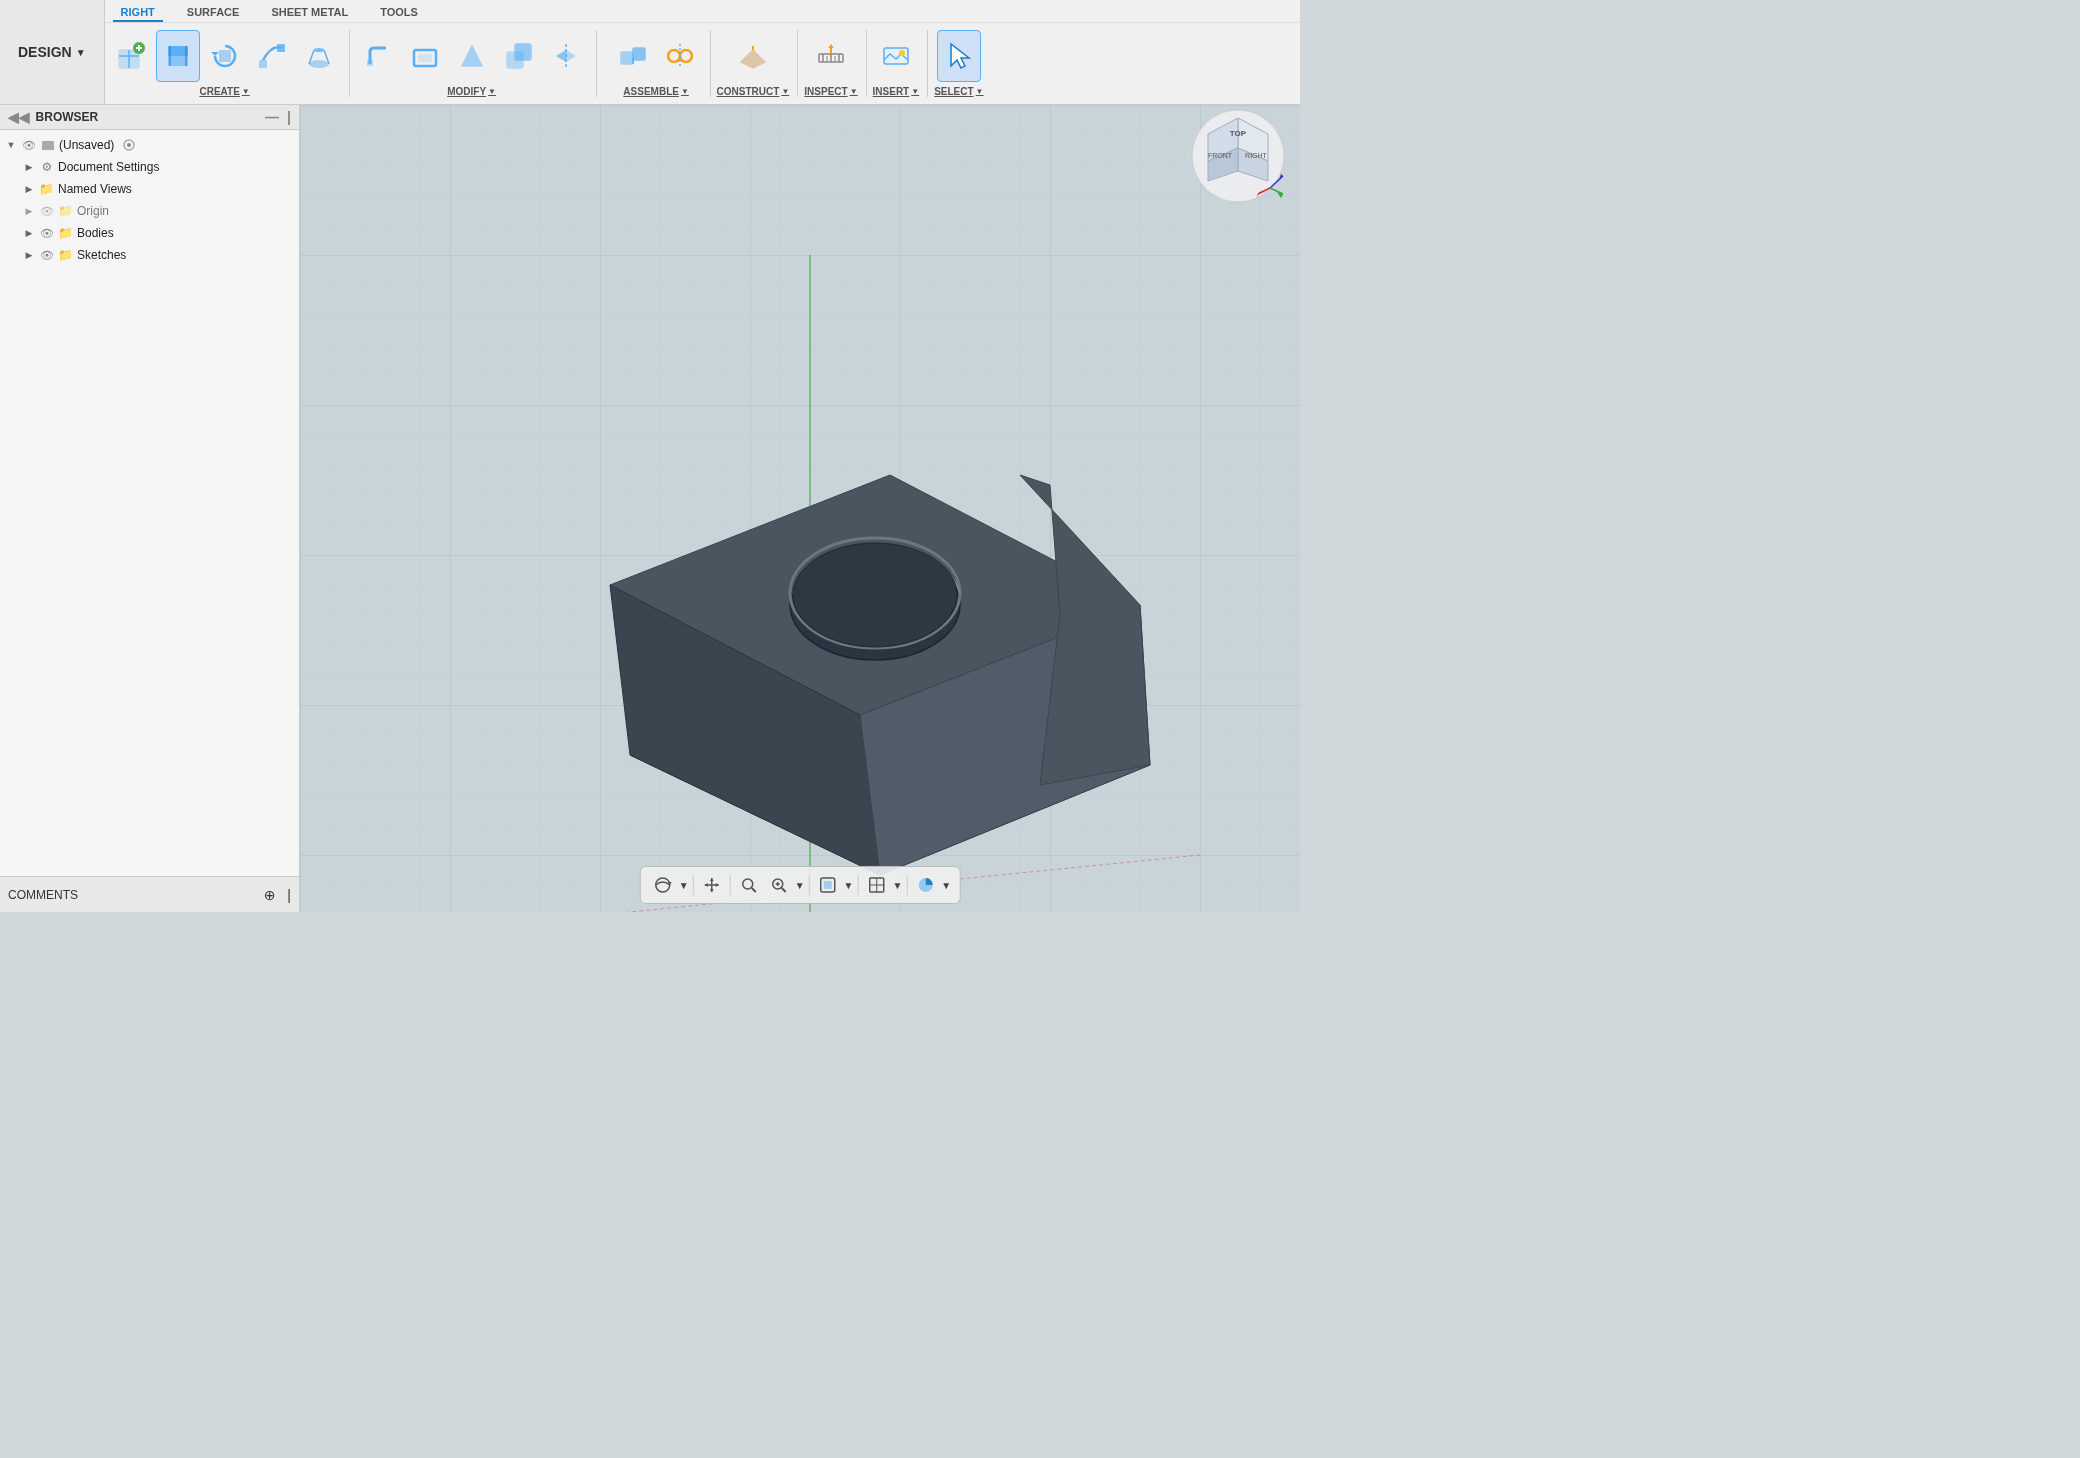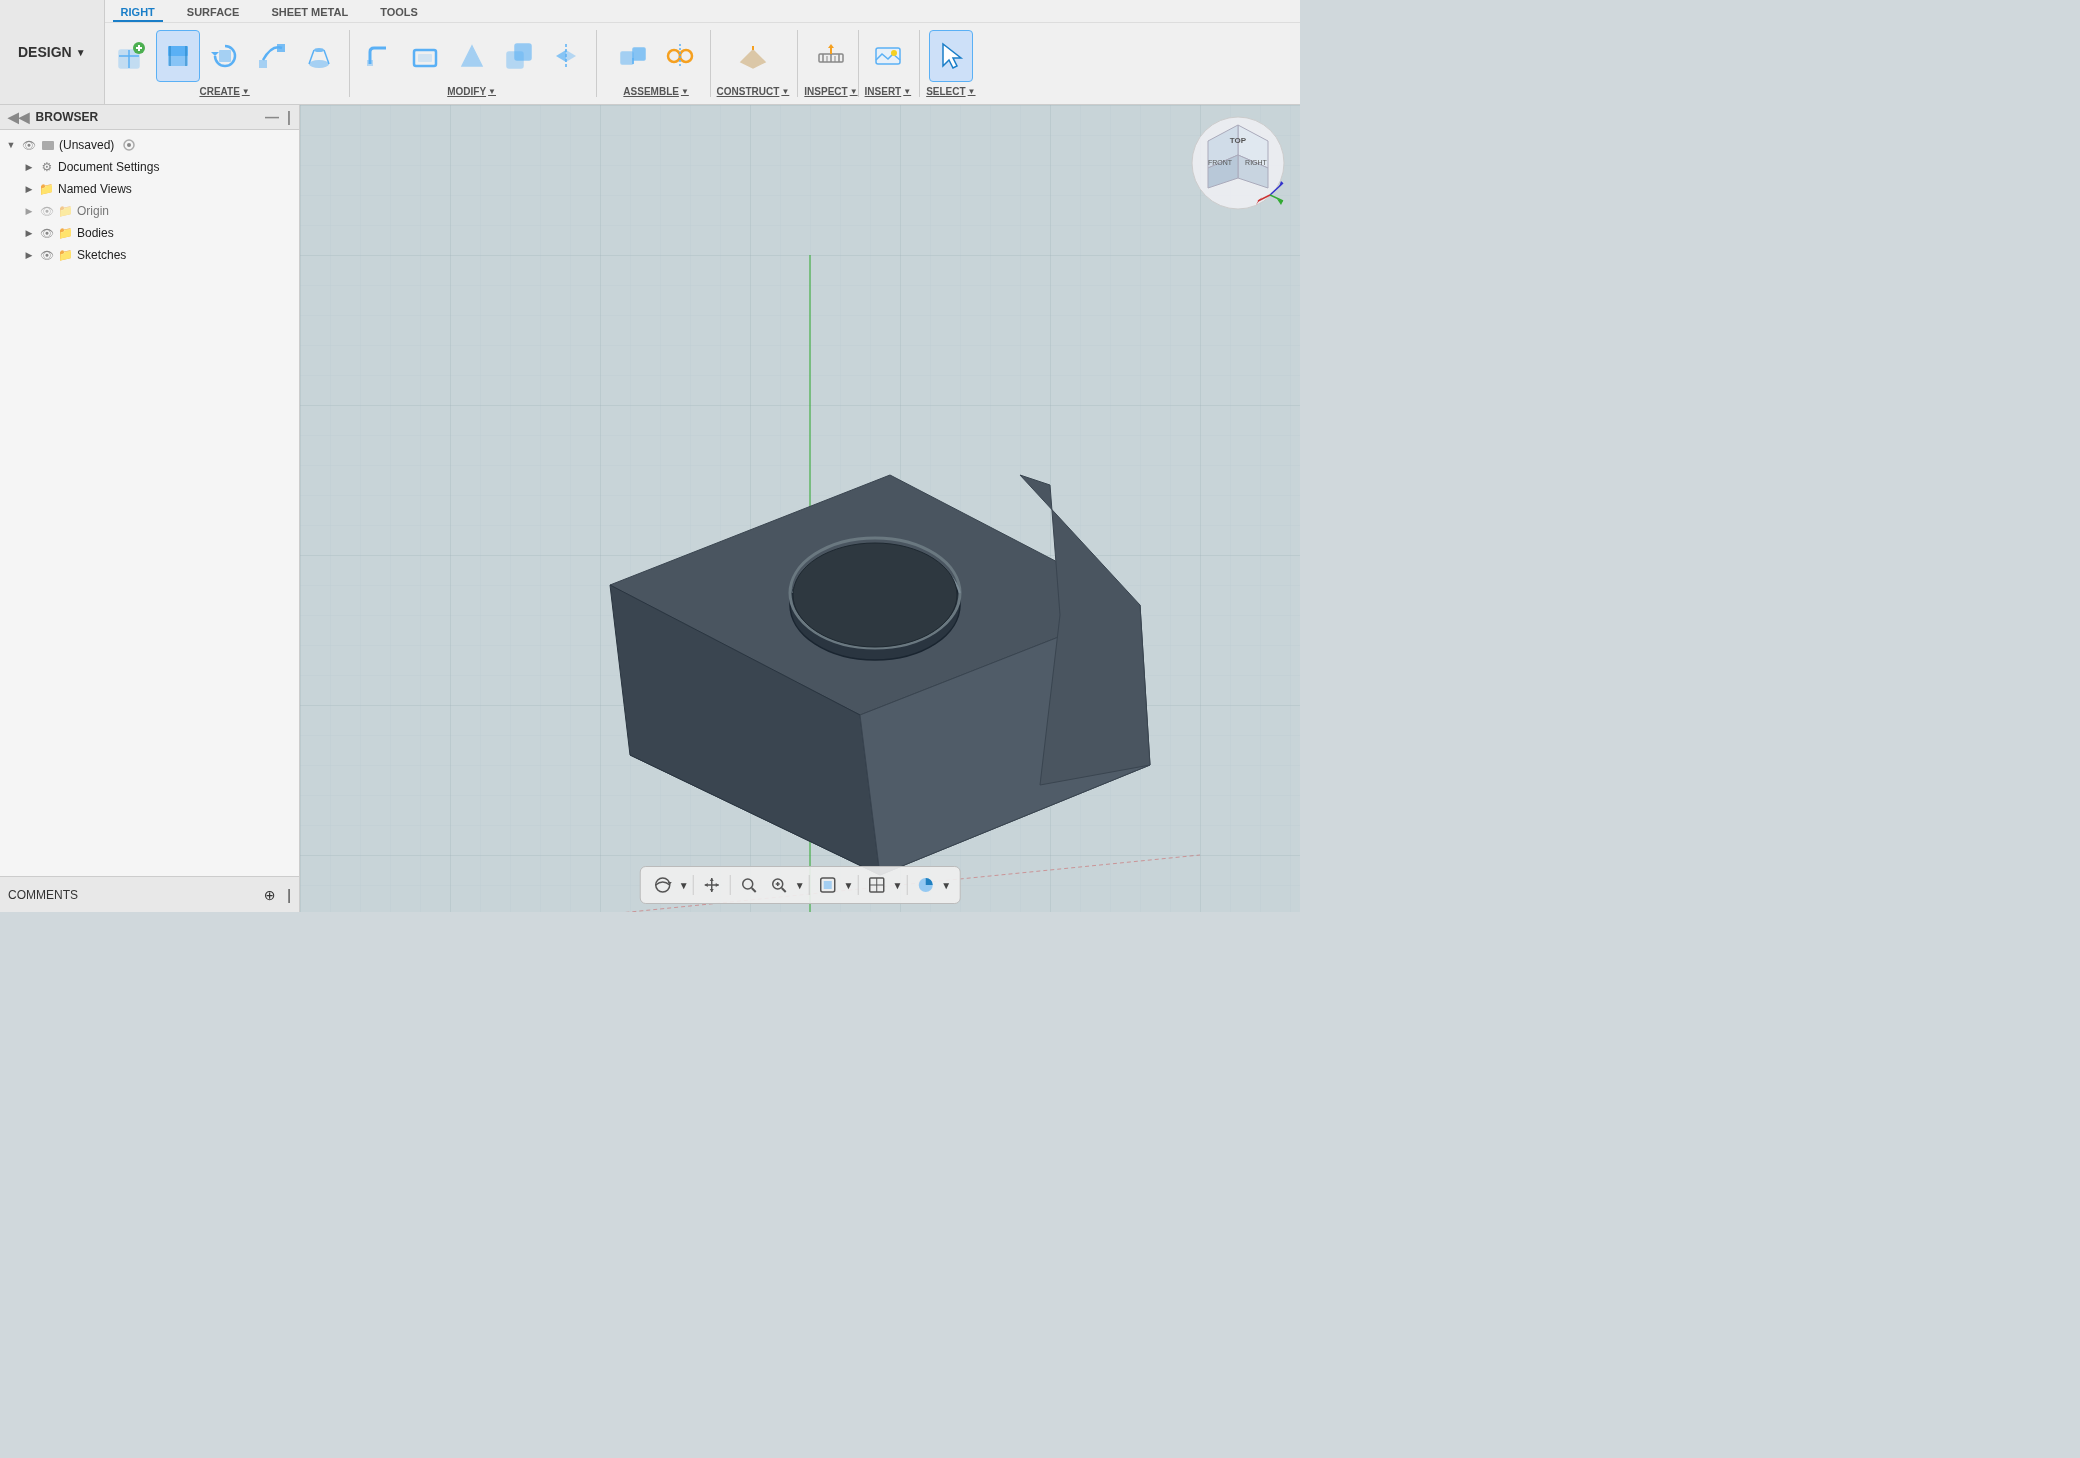--- a/index.html
+++ b/index.html
@@ -146,21 +146,21 @@
 
     
     #viewport-canvas {
       position: absolute;
       top: 0; left: 0; right: 0; bottom: 0;
     }
 
     
     #view-cube {
       position: absolute;
-      top: 8px;
+      top: 1px;
       right: 12px;
       width: 100px;
       height: 100px;
     }
 
     
     #bottom-toolbar {
       position: absolute;
       bottom: 8px;
       left: 50%;
@@ -340,21 +340,21 @@
                 <line x1="16" y1="6" x2="16" y2="10" stroke="#f5a020" stroke-width="2"></line>
               </svg>
           </div>
         </div>
         <div class="section-label">
           <span>CONSTRUCT</span>
           <span style="font-size:8px;">▼</span>
         </div>
       </div>
 
-      <div style="display:flex; flex-direction:column; align-items:center; border-right:1px solid #ccc; margin-right:4px;">
+      <div style="display:flex; flex-direction:column; align-items:center; border-right:1px solid #ccc; padding-right:8px; margin-right:4px;">
         <div style="display:flex; gap:3px; margin-bottom:2px;">
           <div class="tb-icon">
             <svg viewBox="0 0 32 32">
                 <rect x="4" y="14" width="24" height="8" rx="1" fill="#f0f0f0" stroke="#888" stroke-width="1.5"></rect>
                 <line x1="8" y1="14" x2="8" y2="22" stroke="#888" stroke-width="1.5"></line>
                 <line x1="12" y1="16" x2="12" y2="22" stroke="#888" stroke-width="1"></line>
                 <line x1="16" y1="14" x2="16" y2="22" stroke="#888" stroke-width="1.5"></line>
                 <line x1="20" y1="16" x2="20" y2="22" stroke="#888" stroke-width="1"></line>
                 <line x1="24" y1="14" x2="24" y2="22" stroke="#888" stroke-width="1.5"></line>
                 <line x1="16" y1="8" x2="16" y2="14" stroke="#f5a020" stroke-width="2"></line>

